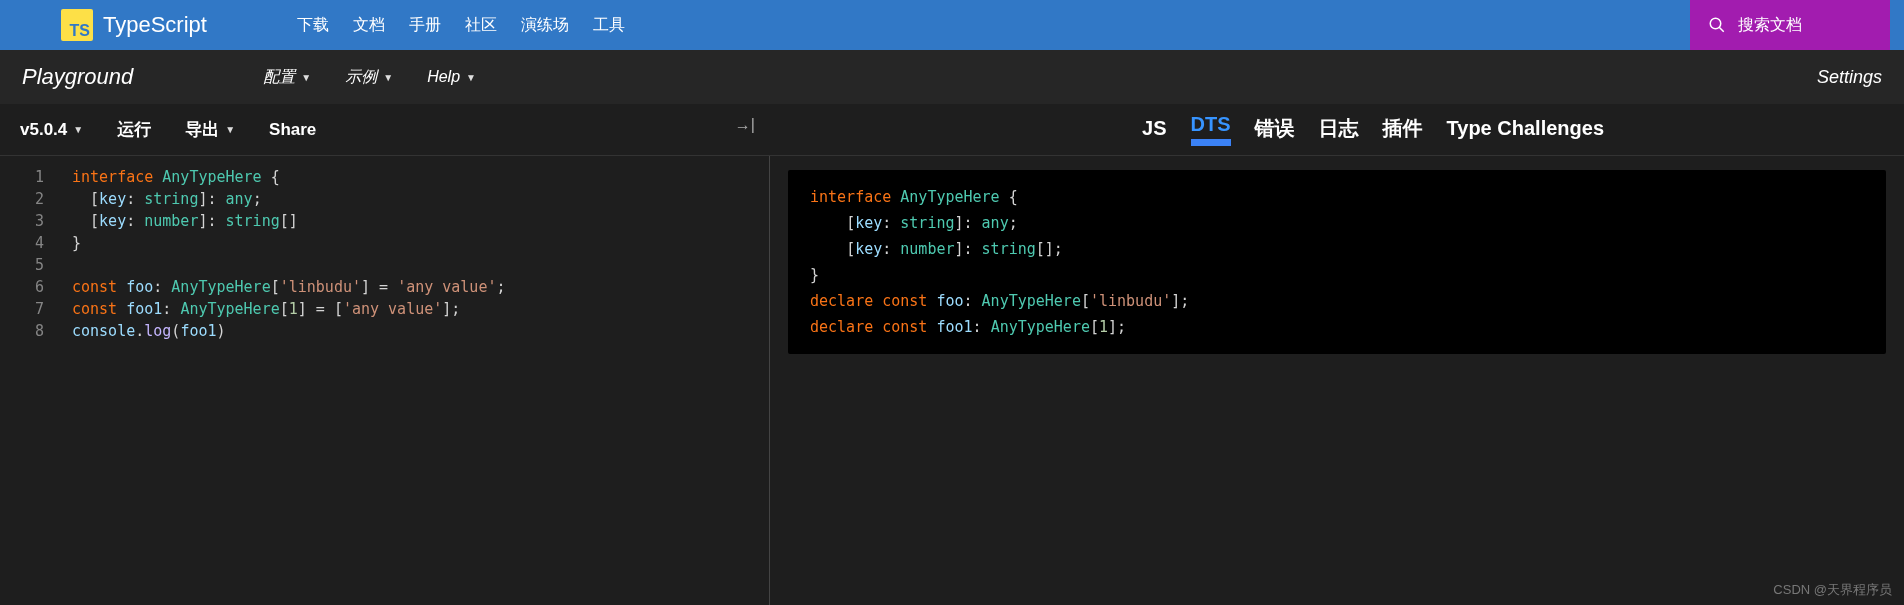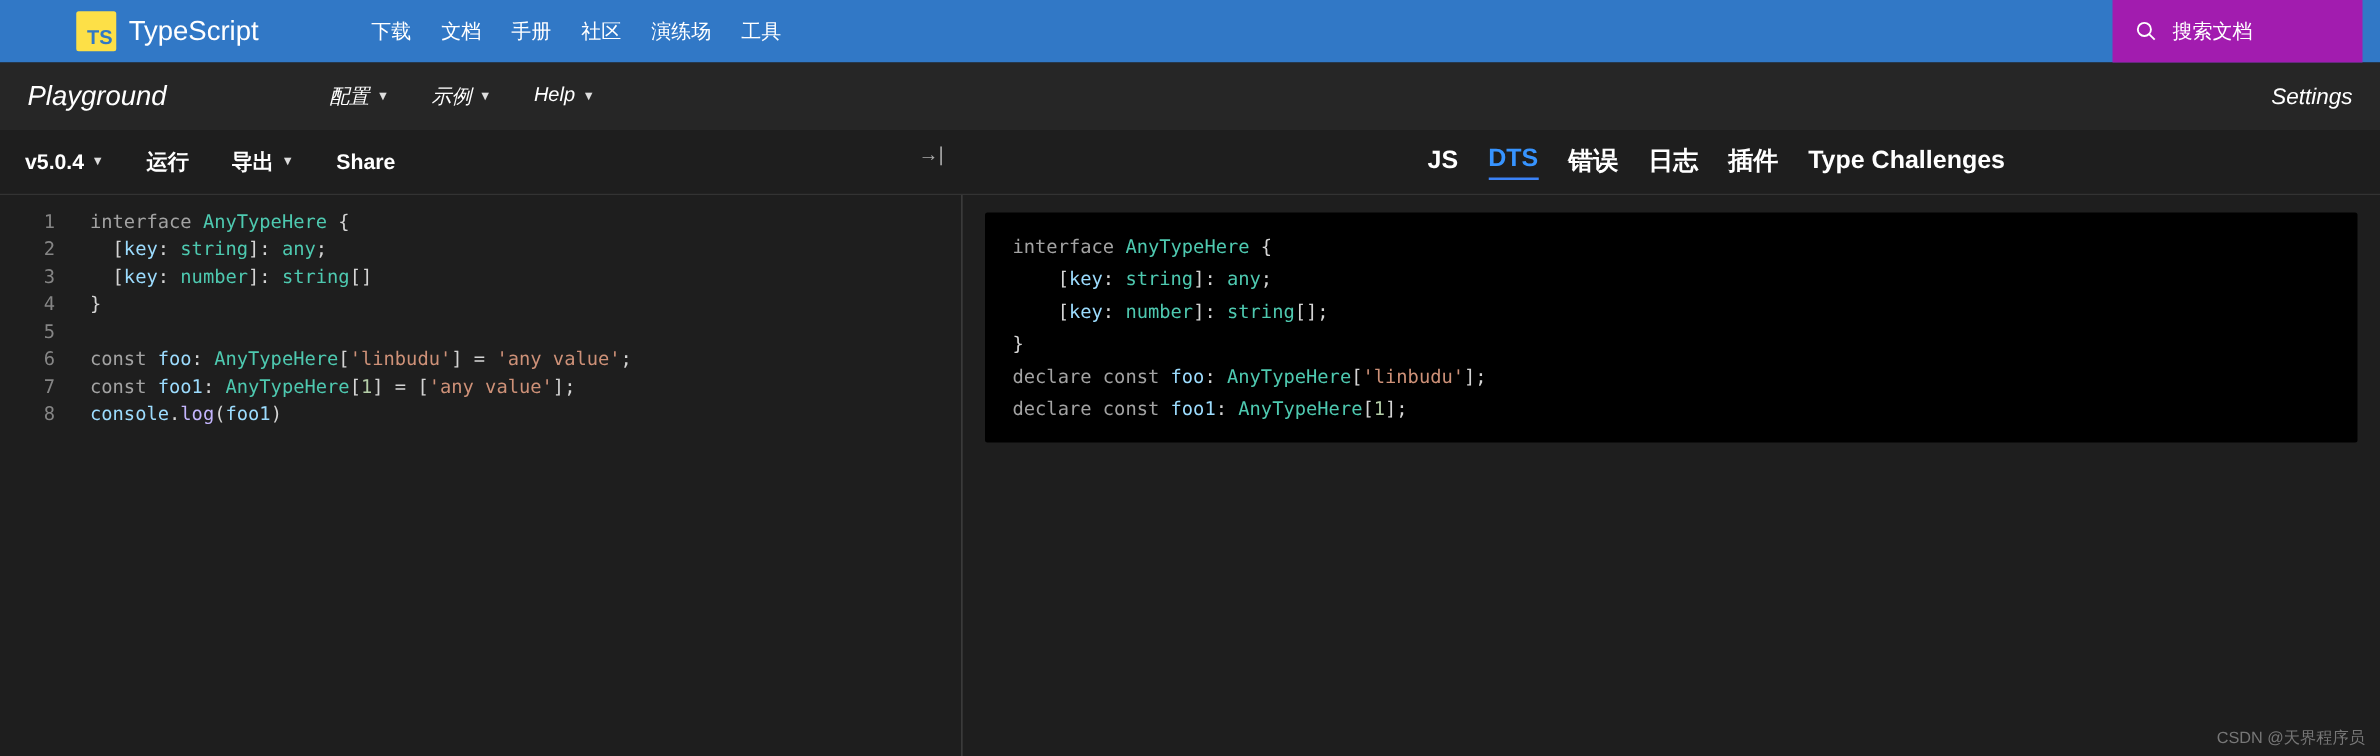--- a/index.html
+++ b/index.html
@@ -127,32 +127,32 @@
   background: #1e1e1e;
   display: flex;
   flex-direction: column;
 }
 .tab-row-inner {
   display: flex;
   align-items: center;
   gap: 24px;
 }
 .tab { color: #fff; font-size: 20px; font-weight: 600; cursor: pointer; padding-bottom: 3px; }
-.tab.active { color: #3794ff; border-bottom: 2px solid #3b82f6; }
+.tab.active { color: #3794ff; border-bottom: 7px solid #3b82f6; }
 .output {
   margin: 14px 18px;
   background: #000;
   padding: 14px 22px;
   font-family: Consolas, Menlo, monospace;
   font-size: 15px;
   line-height: 26px;
   white-space: pre;
   border-radius: 2px;
 }
-.tok-kw { color: #a3a3a3; }
+.tok-kw { color: #f97316; }
 .tok-type { color: #4ec9b0; }
 .tok-str { color: #ce9178; }
 .tok-var { color: #9cdcfe; }
 .tok-num { color: #b5cea8; }
 .tok-fn { color: #c4b5fd; }
 .tok-pun { color: #d4d4d4; }
 .watermark {
   position: absolute;
   right: 12px;
   bottom: 6px;

